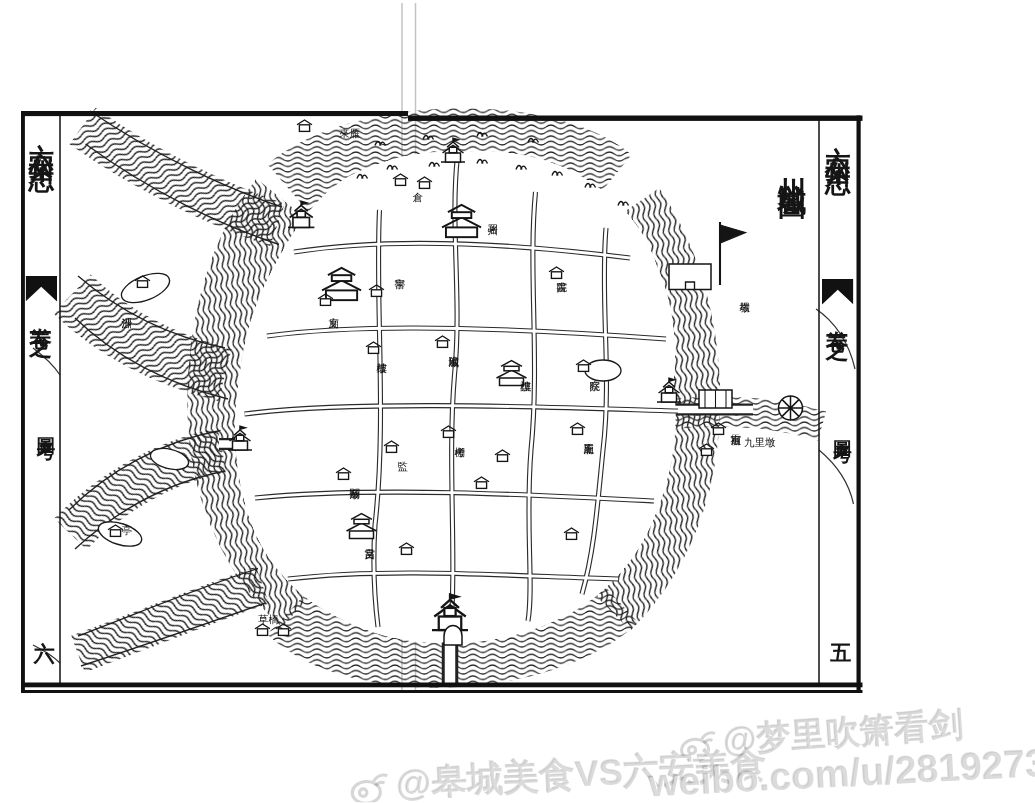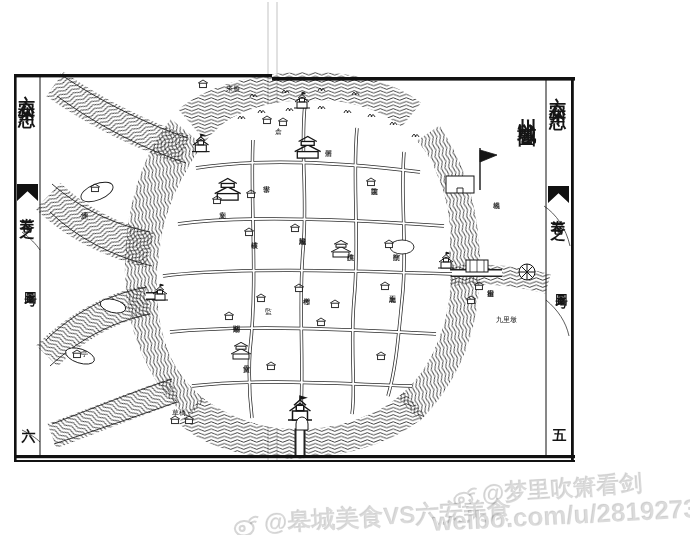--- a/index.html
+++ b/index.html
@@ -263,21 +263,21 @@
   <div class="mlab" style="left:298px;top:232px;">城隍廟</div>
   <div class="mlab" style="left:346px;top:248px;">譙樓</div>
   <div class="mlab" style="left:392px;top:248px;">察院</div>
   <div class="mlab" style="left:302px;top:292px;">考棚</div>
   <div class="mlab" style="left:264px;top:302px;">監</div>
   <div class="mlab" style="left:232px;top:320px;">關帝廟</div>
   <div class="mlab" style="left:388px;top:290px;">龍王廟</div>
   <div class="mlab" style="left:242px;top:360px;">文昌宮</div>
   <div class="mlab" style="left:492px;top:196px;">教場</div>
   <div class="mlab" style="left:486px;top:284px;">雷祖廟</div>
-  <div class="mlab-h" style="left:496px;top:317px;">九里墩</div>
+  <div class="mlab-h" style="left:496px;top:292px;">九里墩</div>
   <div class="mlab" style="left:80px;top:206px;">沙洲</div>
   <div class="mlab-h" style="left:206px;top:86px;margin-left:20px;">來雁</div>
   <div class="mlab" style="left:80px;top:344px;">亭</div>
   <div class="mlab-h" style="left:172px;top:410px;">草橋</div>
 
   <div class="wm" style="left:452px;top:474px;font-size:23px;transform:rotate(-4deg);">
     <span class="wm-icon">
       <svg width="26" height="24" viewBox="0 0 26 24">
         <g fill="none" stroke="rgba(90,90,90,0.25)" stroke-width="2">
           <ellipse cx="11" cy="15" rx="9" ry="7"></ellipse>

